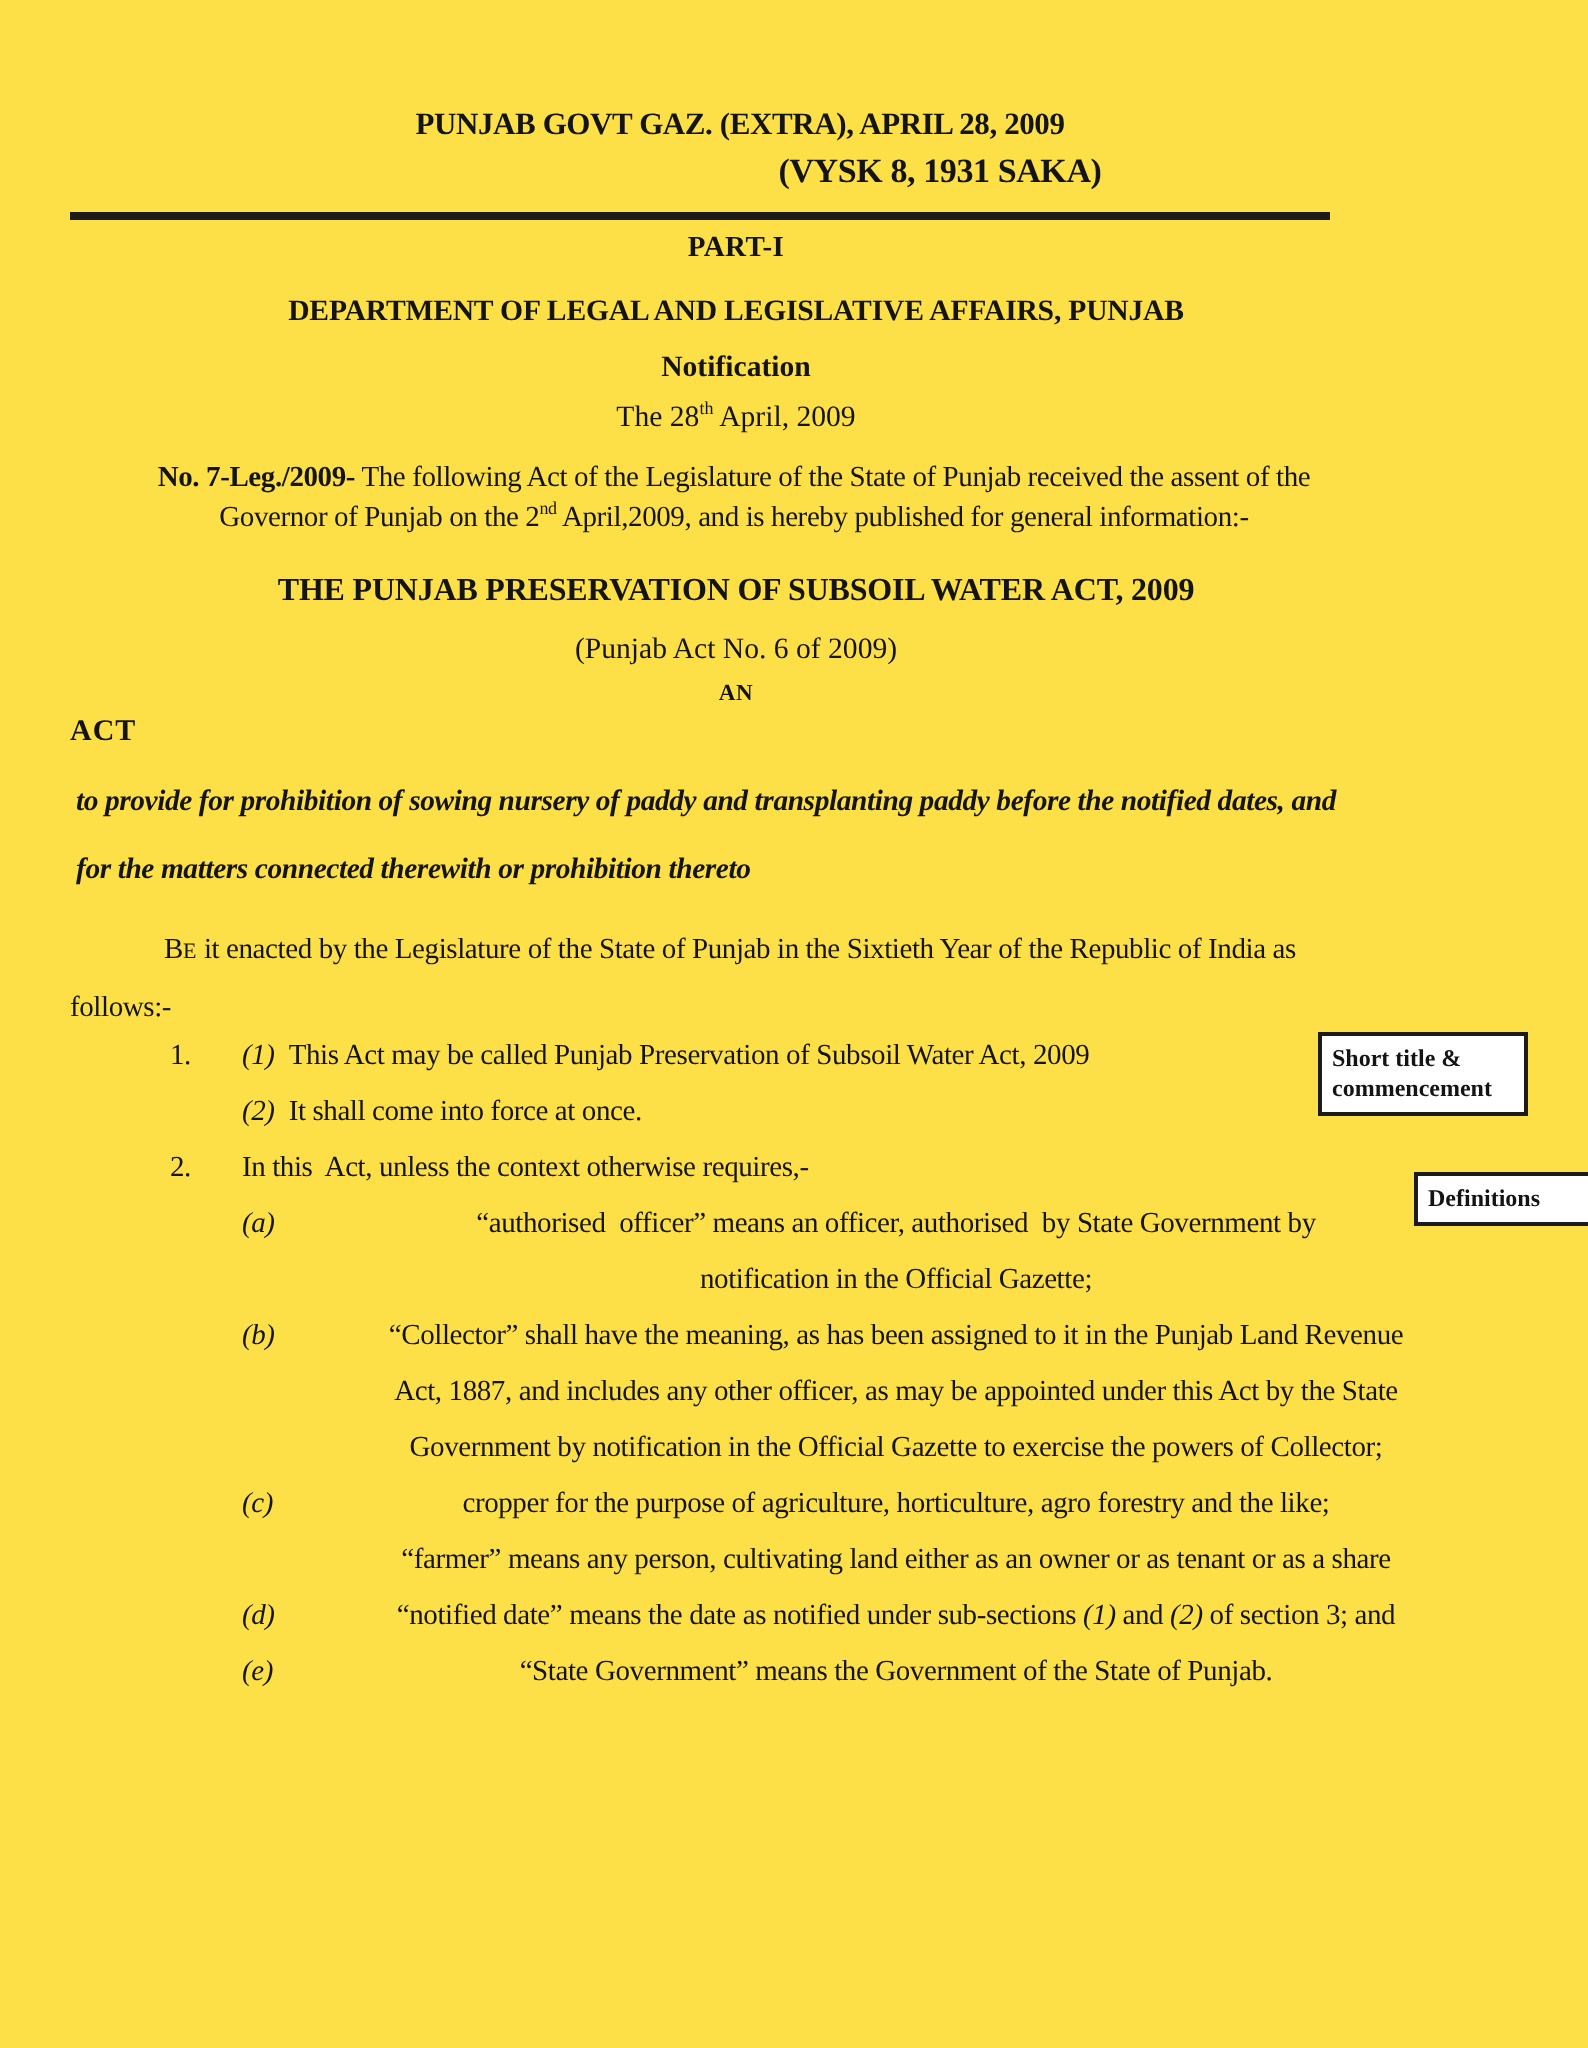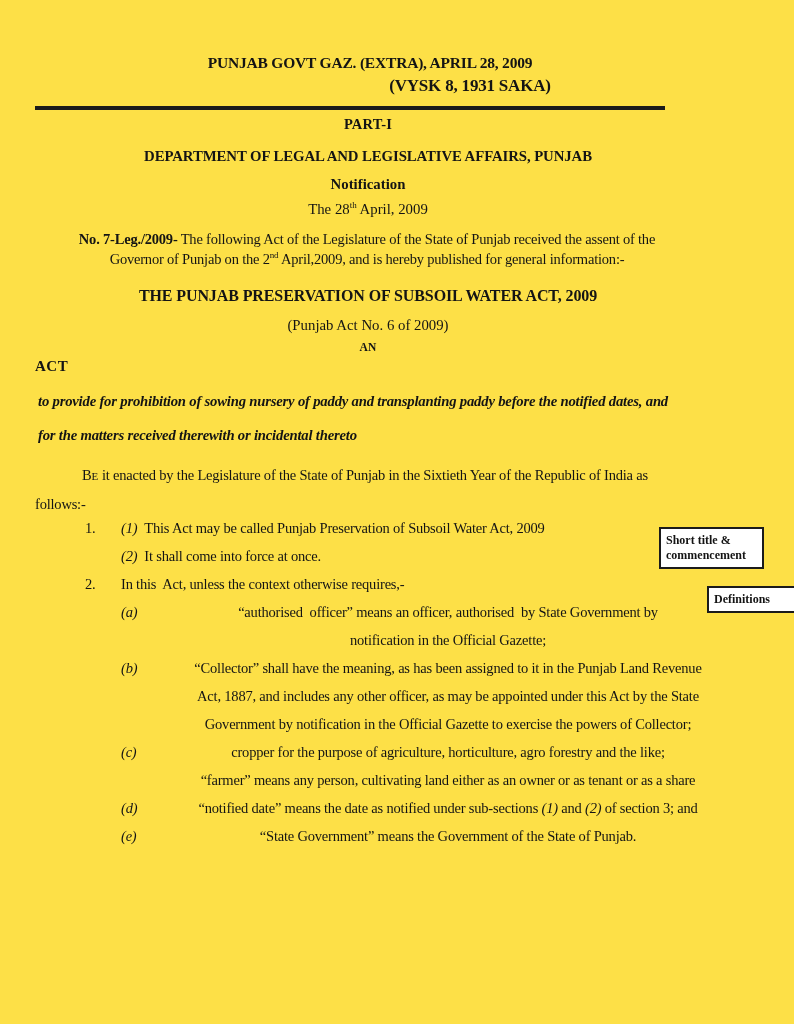--- a/index.html
+++ b/index.html
@@ -49,21 +49,21 @@
   .defrow{display:flex;}
   .letter{width:30px;flex:0 0 30px;font-style:italic;}
   .dtext{flex:1;text-align:center;}
 
   .marginnote{
     position:absolute;left:659px;width:91px;
     border:2px solid #1b1b1b;background:#fff;
     font-size:12px;font-weight:bold;line-height:15px;
     padding:4px 5px;
   }
-  .note-short{top:527px;}
+  .note-short{top:516px;}
   .note-defs{top:586px;margin-left:48px;}
 </style>
 </head>
 <body>
 
 <div class="page">
 
   <div class="masthead">
     <div class="gz1">PUNJAB GOVT GAZ. (EXTRA), APRIL 28, 2009</div>
     <div class="gz2">(VYSK 8, 1931 SAKA)</div>
@@ -84,21 +84,21 @@
     <div class="pre"><span>Governor of Punjab on the 2</span><sup>nd</sup><span> April,2009, and is hereby published for general information:-</span></div>
   </div>
 
   <div class="acttitle">THE PUNJAB PRESERVATION OF SUBSOIL WATER ACT, 2009</div>
   <div class="actno">(Punjab Act No. 6 of 2009)</div>
   <div class="an">AN</div>
   <div class="act">ACT</div>
 
   <div class="preamble">
     <div class="pre">to provide for prohibition of sowing nursery of paddy and transplanting paddy before the notified dates, and</div>
-    <div class="pre">for the matters received therewith or incidental thereto</div>
+    <div class="pre">for the matters connected therewith or prohibition thereto</div>
   </div>
 
   <div class="enacting">
     <div class="pre indent"><span>B</span><span class="smallcap">E</span><span> it enacted by the Legislature of the State of Punjab in the Sixtieth Year of the Republic of India as</span></div>
     <div class="pre">follows:-</div>
   </div>
 
   <div class="sections">
 
     <div class="sec">

